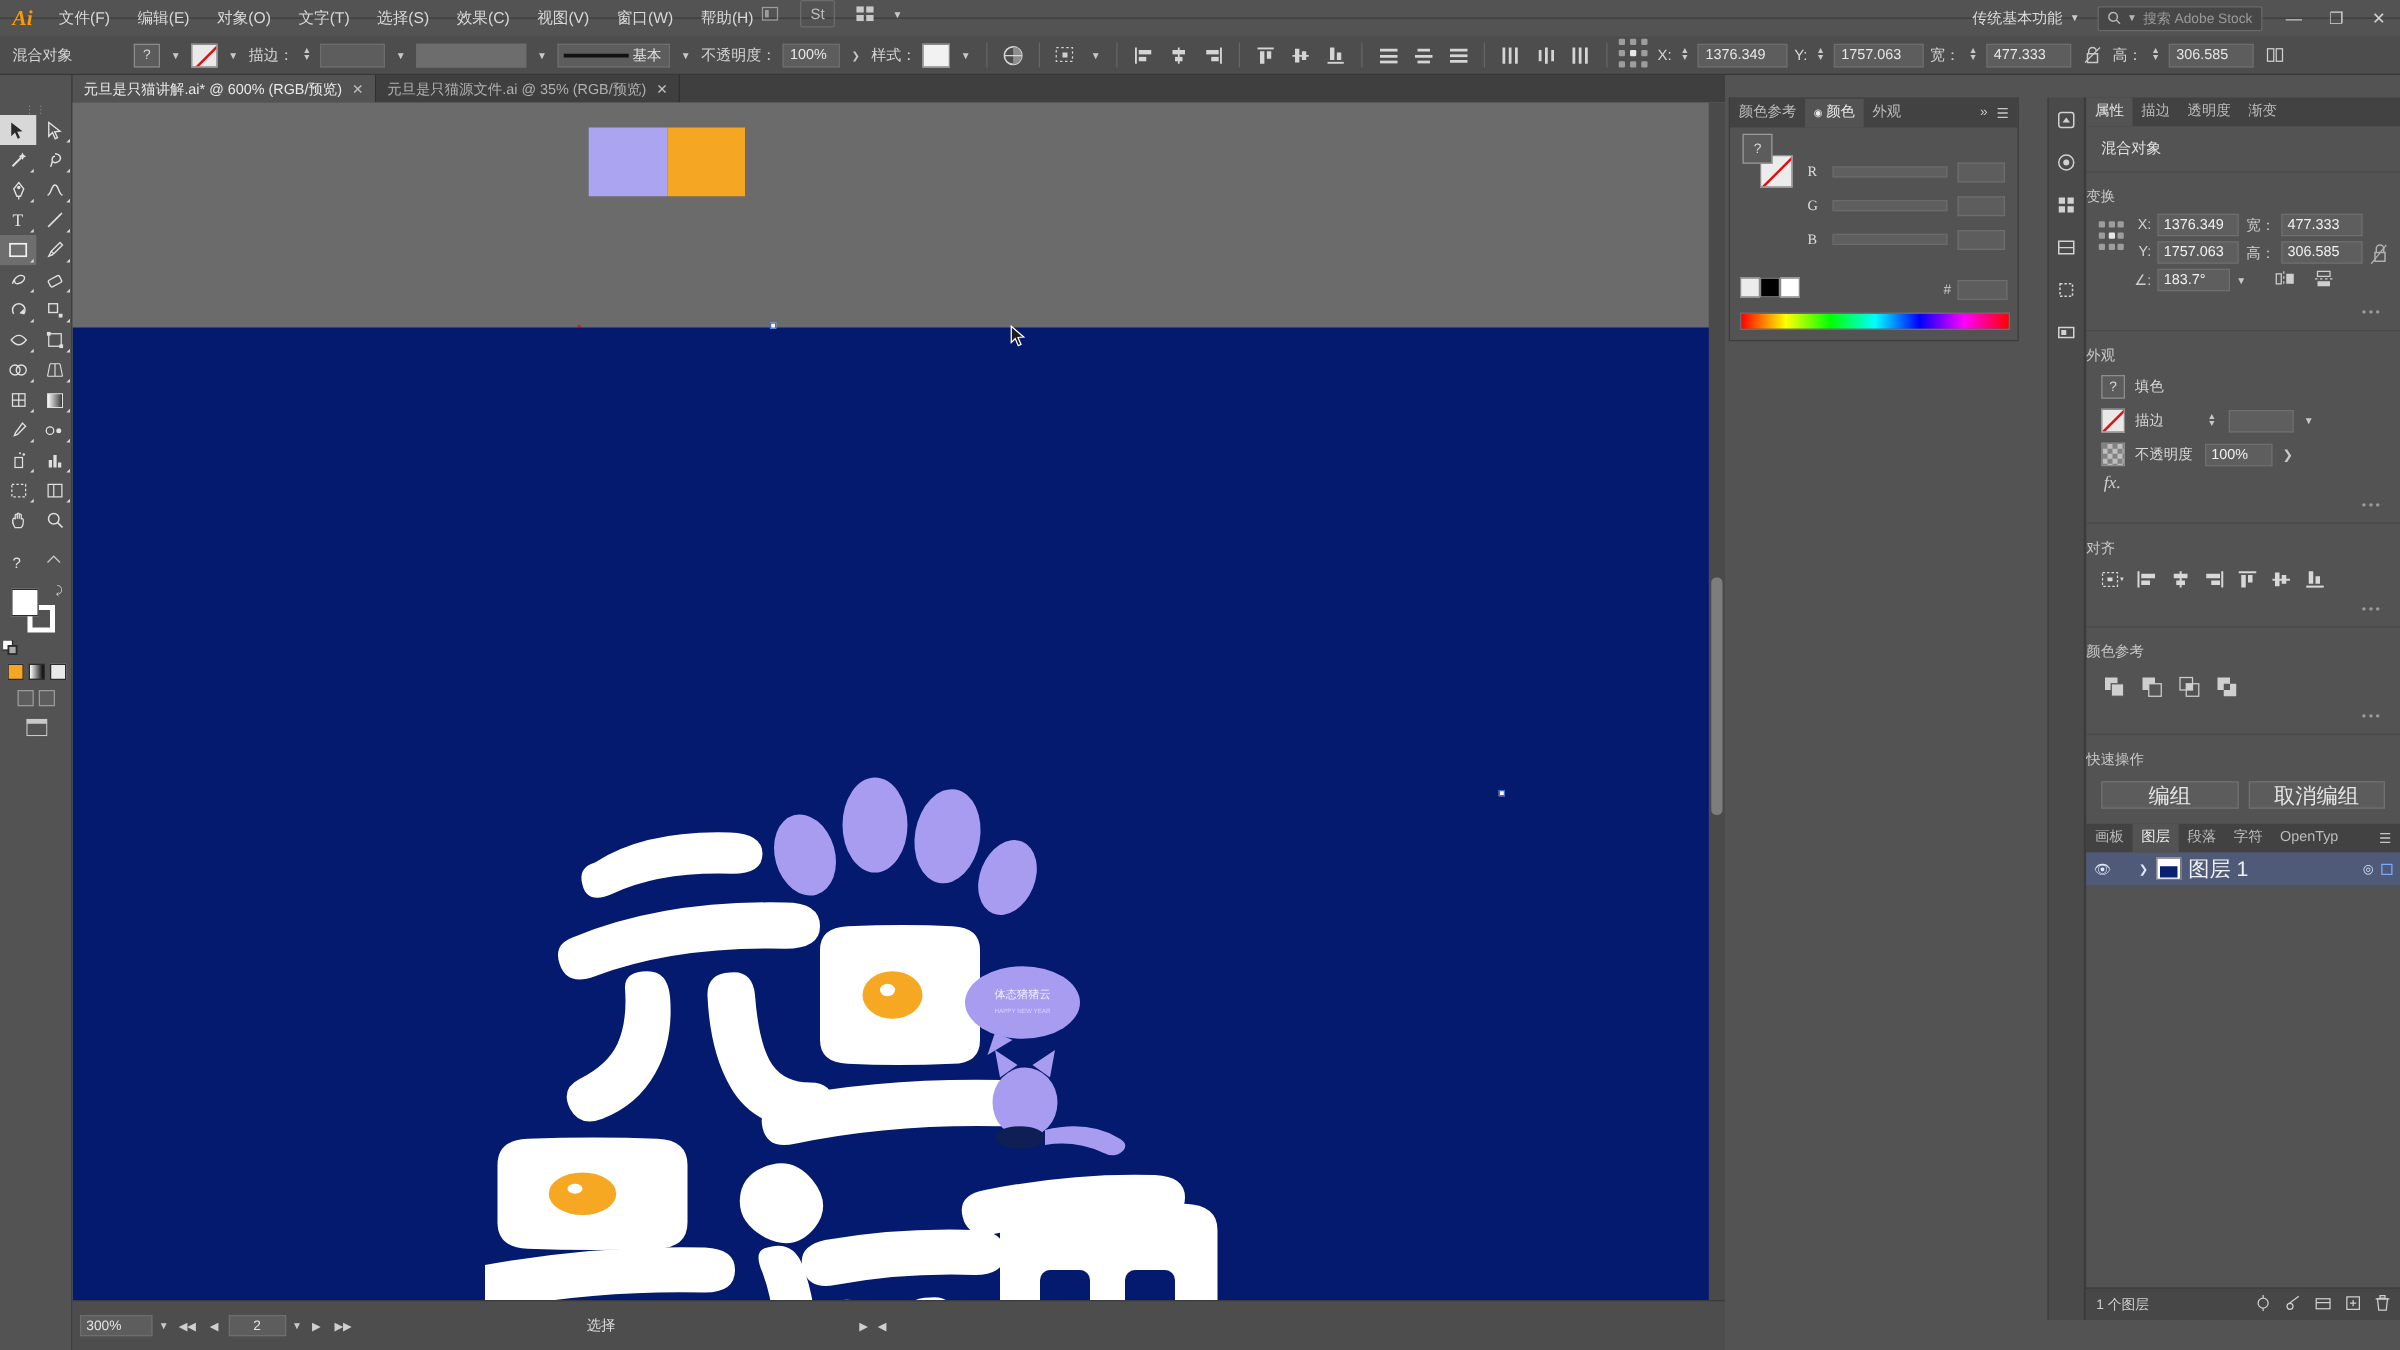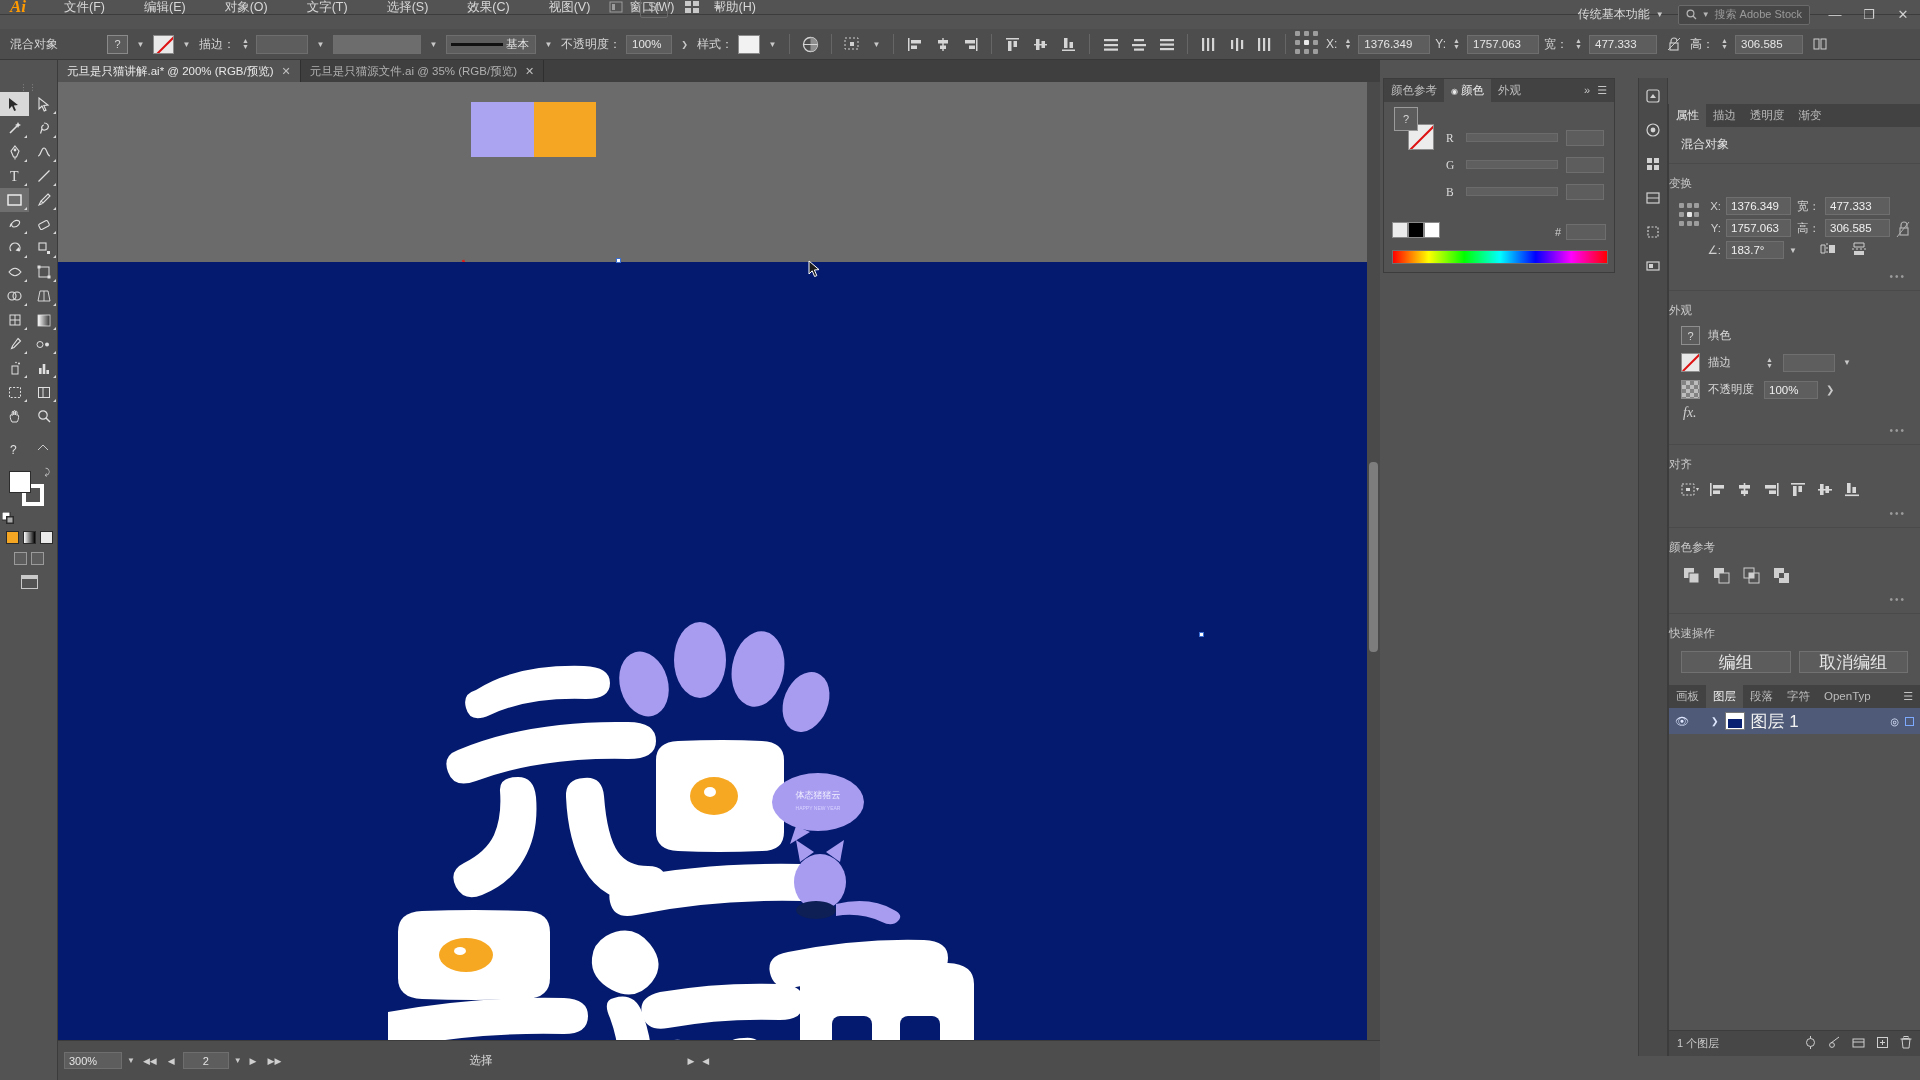--- a/index.html
+++ b/index.html
@@ -9,23 +9,22 @@
     font-family: "Liberation Sans", sans-serif;
     overflow: hidden;
     color: #d6d6d6;
     font-size: 12px;
   }
   .app { position: relative; width: 1920px; height: 1080px; }
 
   
   .menubar {
     position: absolute; top: 0; left: 0; width: 1920px; height: 15px;
-    background: #535353; display: flex; align-items: center;
+    background: #535353; display: flex; 
     border-bottom: 1px solid #3c3c3c;
-    gap: 17px;
   }
   .ai-logo {
     width: 36px; height: 29px; display: flex; align-items: center; justify-content: center;
     color: #ff9a00; font-weight: bold; font-size: 17px; font-style: italic;
     font-family: "Liberation Serif", serif;
   }
   .menu-item {
     padding: 0 11px; height: 29px; line-height: 29px;
     font-size: 12.5px; color: #d8d8d8; white-space: nowrap;
   }
@@ -185,21 +184,21 @@
 
   .icon-rail {
     position: absolute; top: 78px; left: 1638px; width: 30px; bottom: 24px;
     background: #4a4a4a; border-left: 1px solid #3c3c3c; border-right: 1px solid #3c3c3c;
     display: flex; flex-direction: column; align-items: center; padding-top: 6px; gap: 10px;
   }
   .rail-icon { width: 24px; height: 24px; display: flex; align-items: center; justify-content: center; color:#d2d2d2;}
 
   .properties {
     position: absolute; top: 78px; left: 1668px; width: 252px; bottom: 24px;
-    background: #535353; border-left: 1px solid #3c3c3c; margin-top: 26px;
+    background: #535353; border-left: 1px solid #3c3c3c;
   }
   .prop-section-label { font-size: 11.5px; color: #c8c8c8; padding: 8px 0 4px; }
   .prop-divider { height: 1px; background: #4a4a4a; margin: 4px 0; }
   .prop-hdr { font-size: 12px; color: #e2e2e2; padding: 9px 12px 6px; }
   .xform-grid { display: flex; padding: 2px 10px 6px; gap: 6px; align-items: flex-start;}
   .ref-point { width: 26px; height: 26px; display:grid; grid-template-columns: repeat(3,1fr); gap:1px; margin-top:6px;}
   .ref-point i { background: #9d9d9d; width: 5px; height: 5px; border-radius:1px; }
   .ref-point i.c { background: #e8e8e8; }
   .xf-row { display: flex; align-items: center; gap: 5px; margin-bottom: 4px; }
   .xf-lab { font-size: 11.5px; color: #cfcfcf; width: 14px; text-align: right;}
@@ -482,21 +481,21 @@
     <div class="cb-icon">
       <svg width="16" height="14" viewBox="0 0 16 14">
           <rect x="2" y="2" width="5" height="10" fill="none" stroke="#d0d0d0"></rect>
           <rect x="9" y="2" width="5" height="10" fill="none" stroke="#d0d0d0"></rect>
         </svg>
     </div>
   </div>
 
   <div class="tabbar">
     <div class="doctab active">
-      <span>元旦是只猫讲解.ai* @ 200% (RGB/预览)</span>
+      <span>元旦是只猫讲解.ai* @ 600% (RGB/预览)</span>
       <span class="tab-close">✕</span>
     </div>
     <div class="doctab inactive">
       <span>元旦是只猫源文件.ai @ 35% (RGB/预览)</span>
       <span class="tab-close">✕</span>
     </div>
   </div>
 
   <div class="toolbar">
     <div class="tool-grip">⋮⋮</div>

